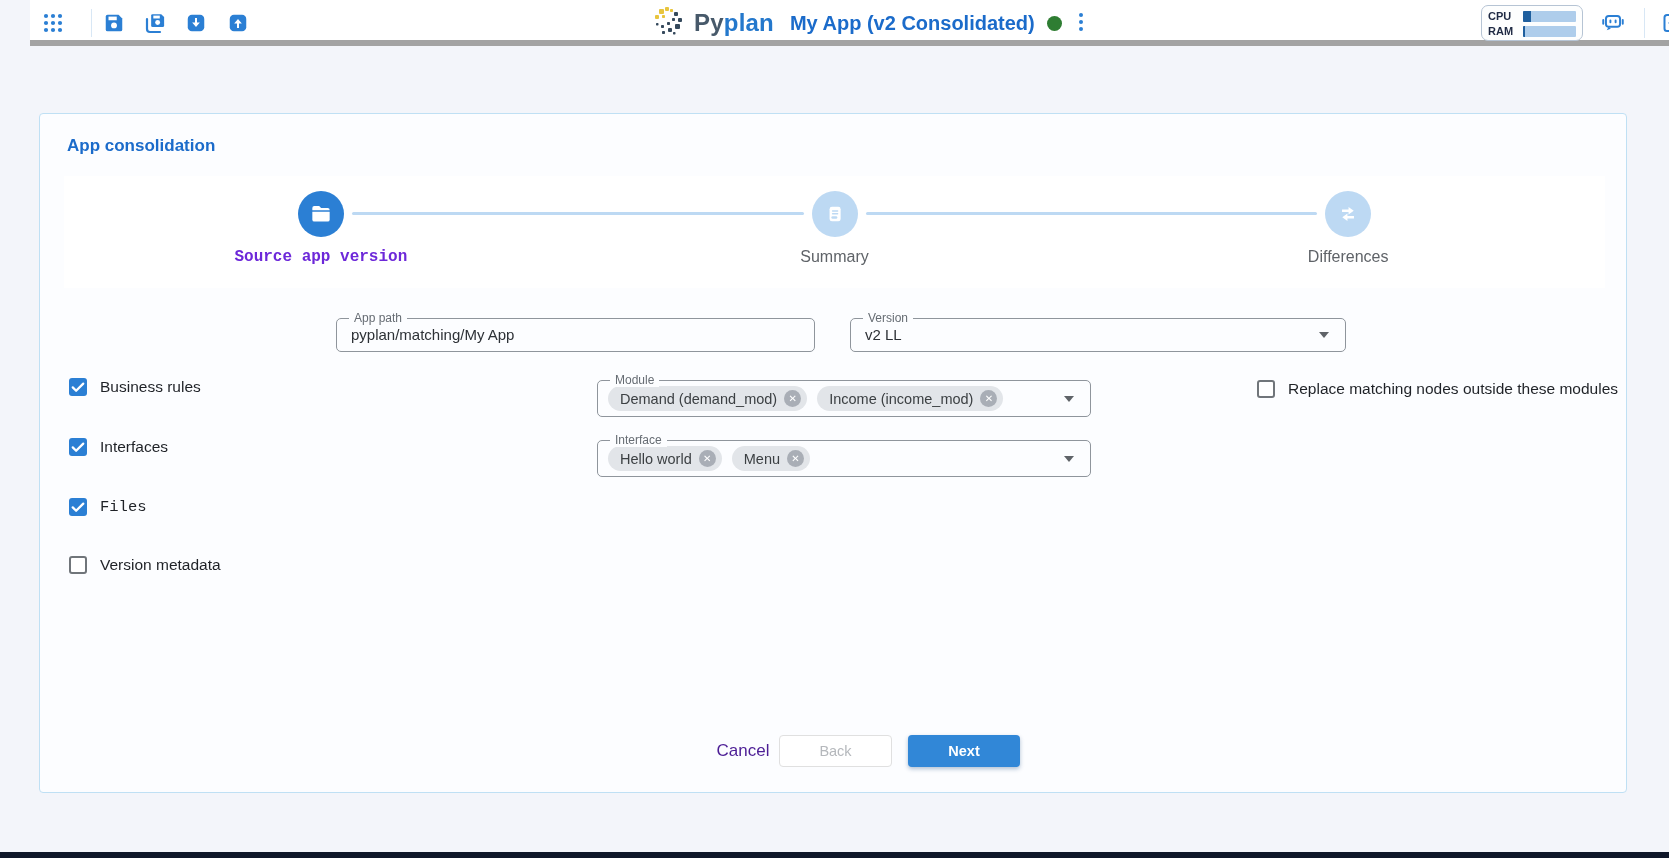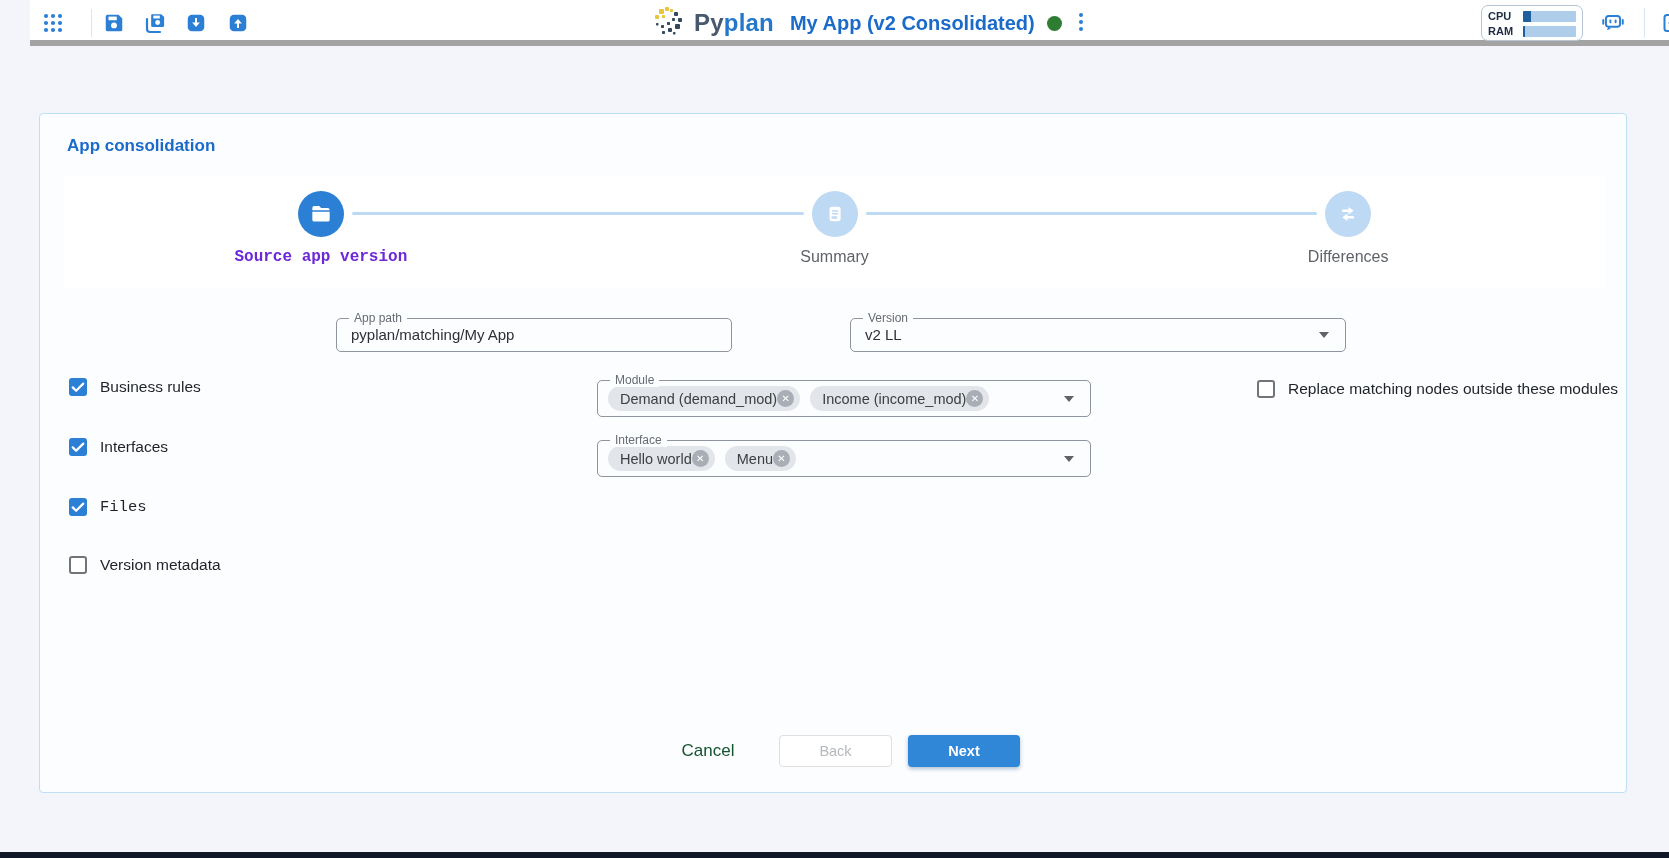--- a/index.html
+++ b/index.html
@@ -38,43 +38,43 @@
   .step.is-active .step-label { color:#6d28d9; font-weight:bold;font-family:Liberation Mono, monospace; }
   .connector { position:absolute; top:36px; height:3px; background:#bdd9f3; border-radius:2px; }
   .conn-1 { left:288px; width:452px; }
   .conn-2 { left:802px; width:451px; }
 
   
   .field { position:absolute; border:1px solid #8f959c; border-radius:5px; cursor:text; }
   .field-label { position:absolute; top:-7px; left:12px; font-size:12px; line-height:13px; color:#666c73; background:#fcfdff; padding:0 5px; }
   .field-value { padding:0 14px; line-height:32px; font-size:15px; color:#2d3136; white-space:nowrap; overflow:hidden; }
   .select-arrow { position:absolute; right:16px; top:50%; margin-top:-3px; width:0; height:0; border-left:5.5px solid transparent; border-right:5.5px solid transparent; border-top:6px solid #5f6368; }
-  .f-apppath  { left:296px; top:204px; width:396px; height:34px; }
+  .f-apppath  { left:296px; top:204px; width:479px; height:34px; }
   .f-version  { left:810px; top:204px; width:496px; height:34px; cursor:pointer; }
   .f-module   { left:557px; top:266px; width:494px; height:37px; cursor:pointer; }
   .f-interface{ left:557px; top:326px; width:494px; height:37px; cursor:pointer; }
   .chips { display:flex; align-items:center; gap:10px; padding:5px 10px; }
-  .chip { background:#e2e5e9; border-radius:13px; height:25px; display:flex; align-items:center; padding:0 6px 0 12px; font-size:14.5px; color:#3c4043; white-space:nowrap; }
+  .chip { background:#e2e5e9; border-radius:13px; height:25px; display:flex; align-items:center; padding:0 6px 0 12px; font-size:14.5px; color:#3c4043; gap:7px; white-space:nowrap; }
   .chip-x { width:17px; height:17px; border-radius:50%; background:#a9aeb6; color:#ffffff; font-size:10px; line-height:17px; text-align:center; cursor:pointer; flex:0 0 auto; }
 
   
   .cb-row { position:absolute; display:flex; align-items:center; gap:13px; height:20px; cursor:pointer; }
   .cb-1 { left:29px; top:263px; }
   .cb-2 { left:29px; top:323px; }
   .cb-3 { left:29px; top:383px;font-family:Liberation Mono, monospace; }
   .cb-4 { left:29px; top:441px; }
   .cb-replace { left:1217px; top:265px; }
   .checkbox { width:18px; height:18px; border-radius:3px; flex:0 0 auto; }
   .checkbox.checked { background:#2b7fd4; }
   .checkbox.unchecked { background:#ffffff; border:2px solid #70757a; }
   .cb-label { font-size:15.5px; color:#1f2227; white-space:nowrap; }
 
   
   .btn { position:absolute; top:621px; height:32px; border-radius:4px; font-family:"Liberation Sans", sans-serif; font-size:14.5px; display:flex; align-items:center; justify-content:center; cursor:pointer; border:none; }
-  .btn-cancel { left:628px; width:80px; background:transparent; color:#14532d; font-size:17px; }
+  .btn-cancel { left:663px; width:80px; background:transparent; color:#4c1d95; font-size:17px; }
   .btn-back { left:739px; width:113px; background:#ffffff; border:1px solid #e0e0e0; color:#b5b8bc; }
   .btn-next { left:868px; width:112px; background:#3187d7; color:#ffffff; font-weight:bold; box-shadow:0 2px 4px rgba(33,80,130,.35); }
 
   .bottom-bar { position:absolute; left:0; right:0; bottom:0; height:6px; background:#0f1729; }
 </style>
 </head>
 <body>
 
 <div class="screen">
 

